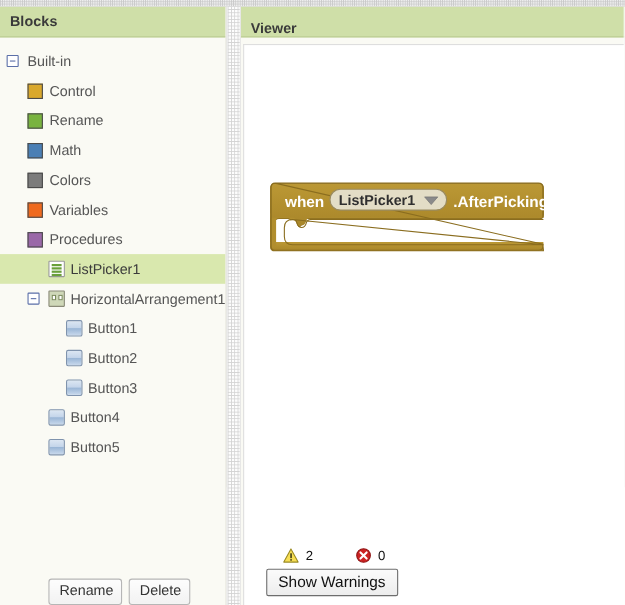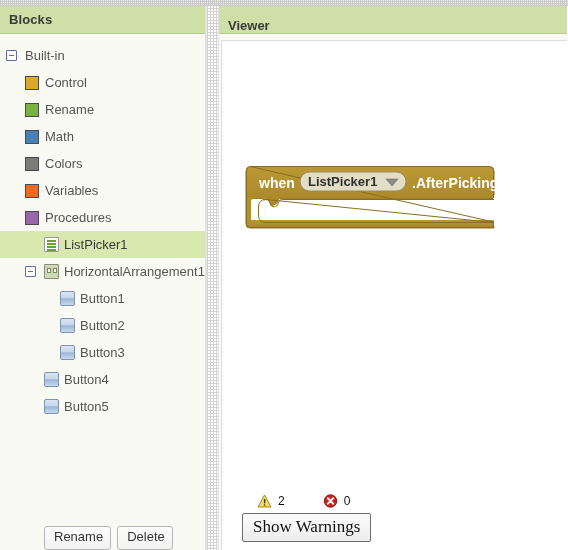--- a/index.html
+++ b/index.html
@@ -299,22 +299,22 @@
   .count-txt {
     font-size: 12px;
     color: #111;
     font-family: "Liberation Sans", sans-serif;
     line-height: 1;
   }
   .gap { width: 26px; }
 
   .show-warnings-btn {
     display: inline-block;
-    font-family: Liberation Serif, serif;
-    font-size: 17px;
+    font-family: Liberation Sans, sans-serif;
+    font-size: 14px;
     color: #111;
     background: linear-gradient(to bottom, #fbfbfb 0%, #ededed 100%);
     border: 1px solid #6d6d6d;
     border-radius: 2px;
     padding: 3px 10px 4px 10px;
     line-height: 1.15;
     cursor: pointer;
     white-space: nowrap;
   }
 

